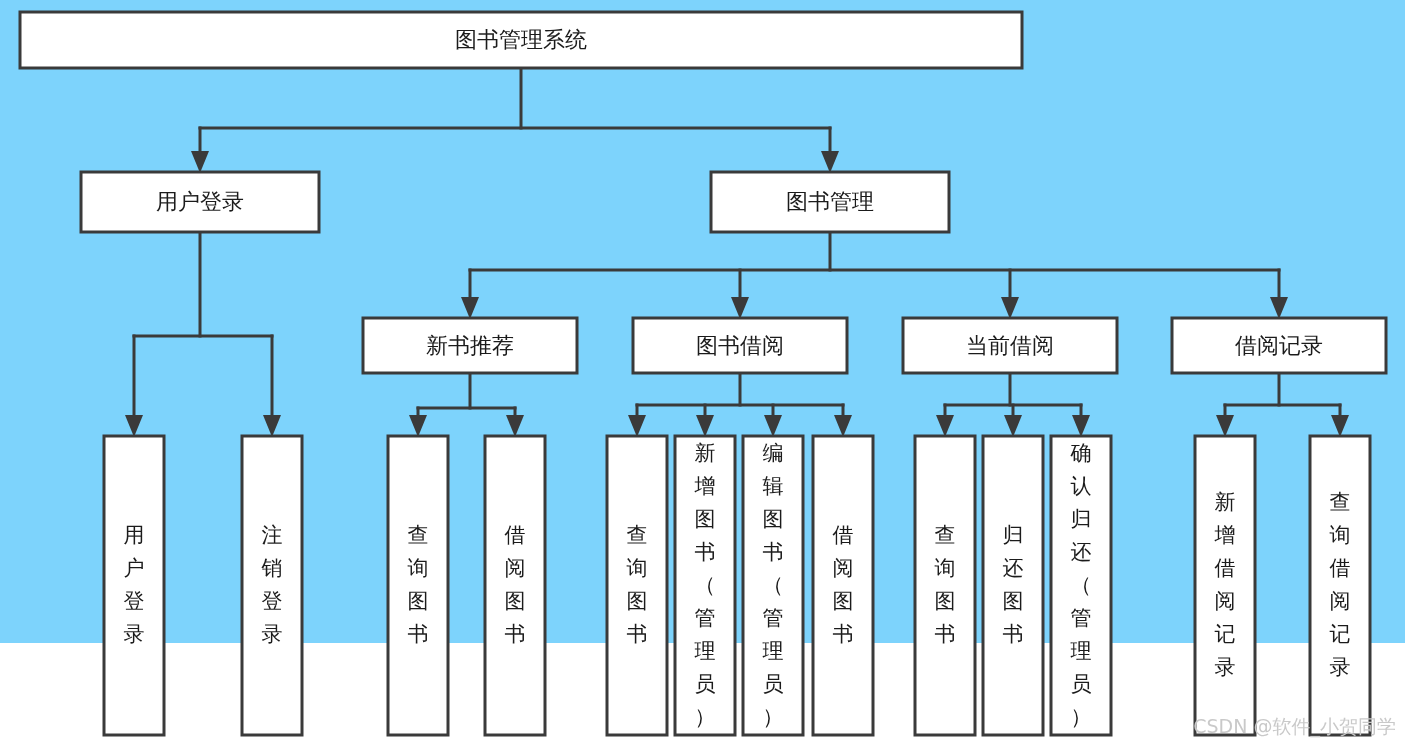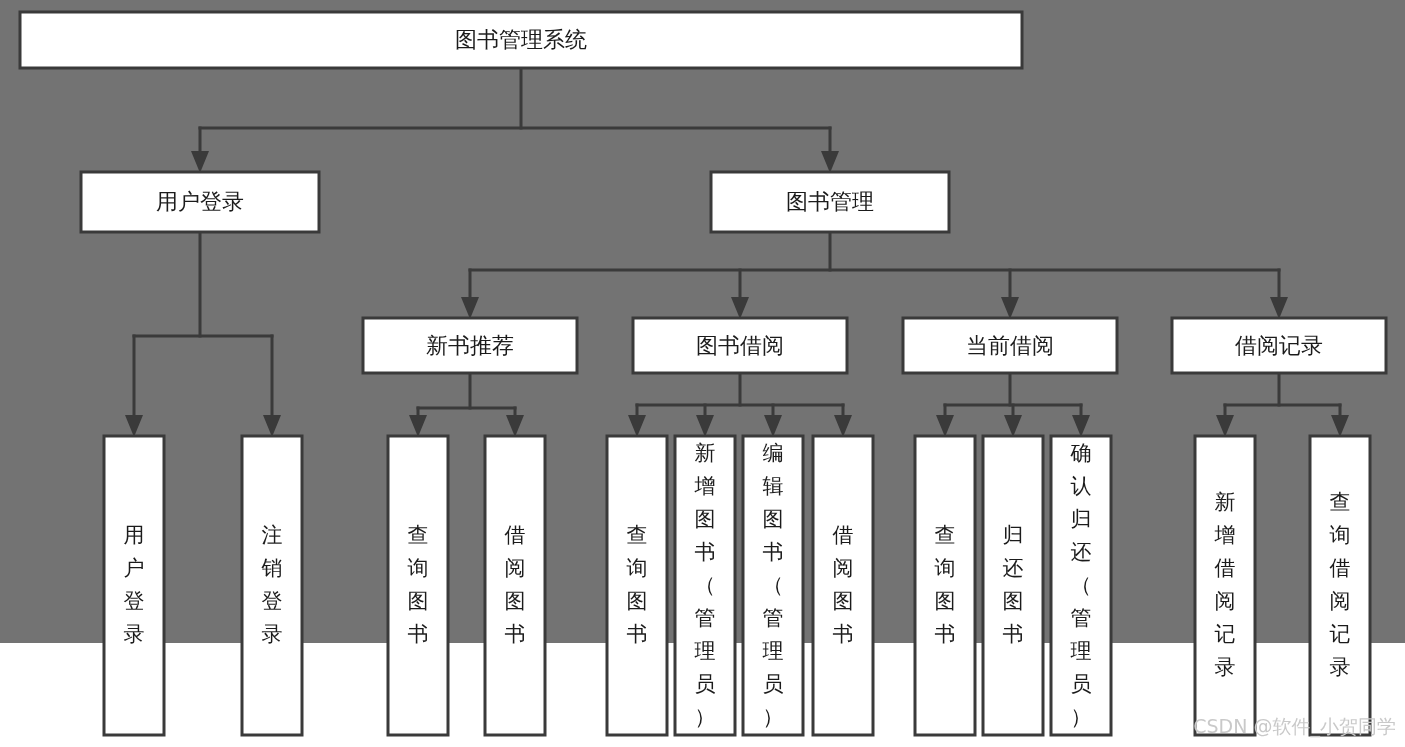--- a/index.html
+++ b/index.html
@@ -10,21 +10,21 @@
   body {
     width: 1405px;
     height: 747px;
     font-family: "DejaVu Sans", "Liberation Sans", sans-serif;
     overflow: hidden;
   }
   #diagram-root {
     position: relative;
     width: 1405px;
     height: 643px;
-    background: #737373;
+    background: #7dd3fc;
   }
   svg.diagram-canvas {
     position: absolute;
     left: 0;
     top: 0;
     width: 1405px;
     height: 747px;
   }
   .node-box {
     fill: #ffffff;

